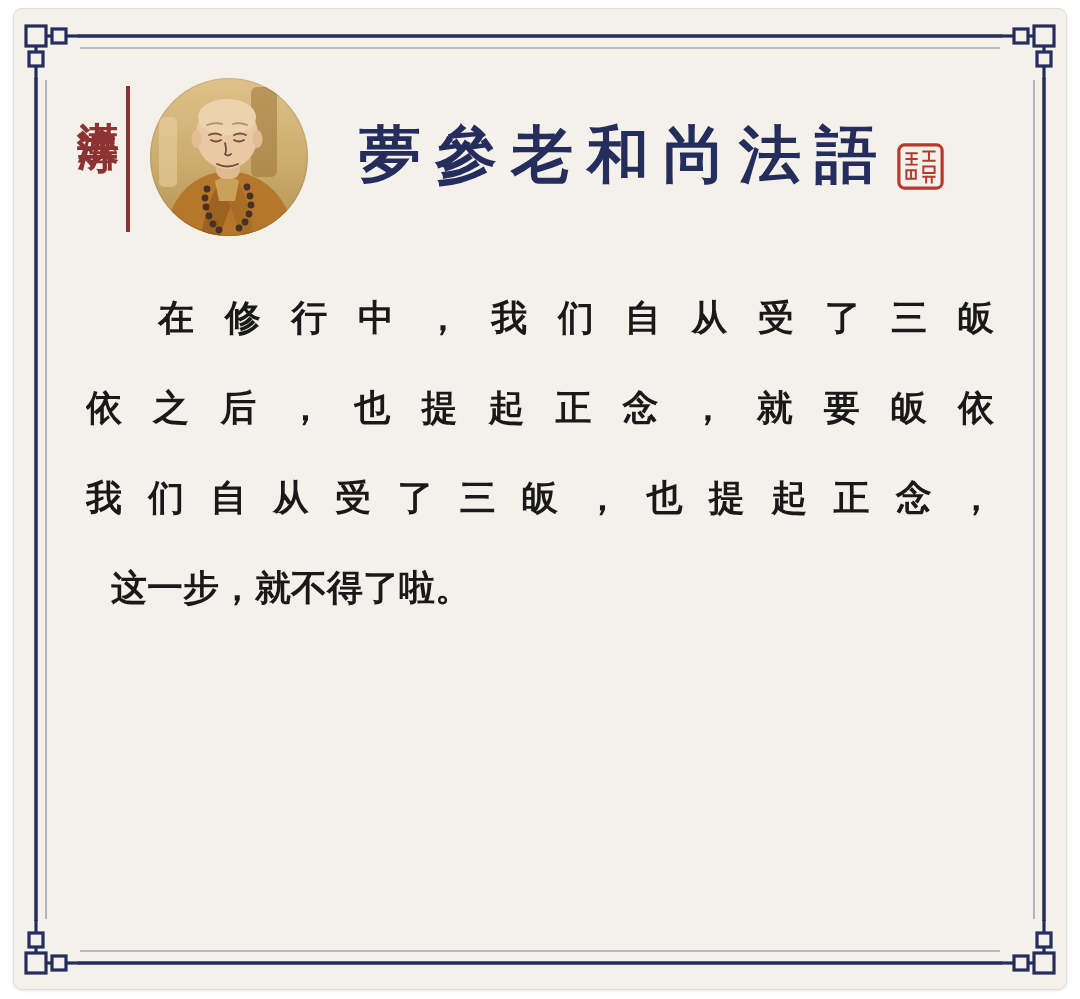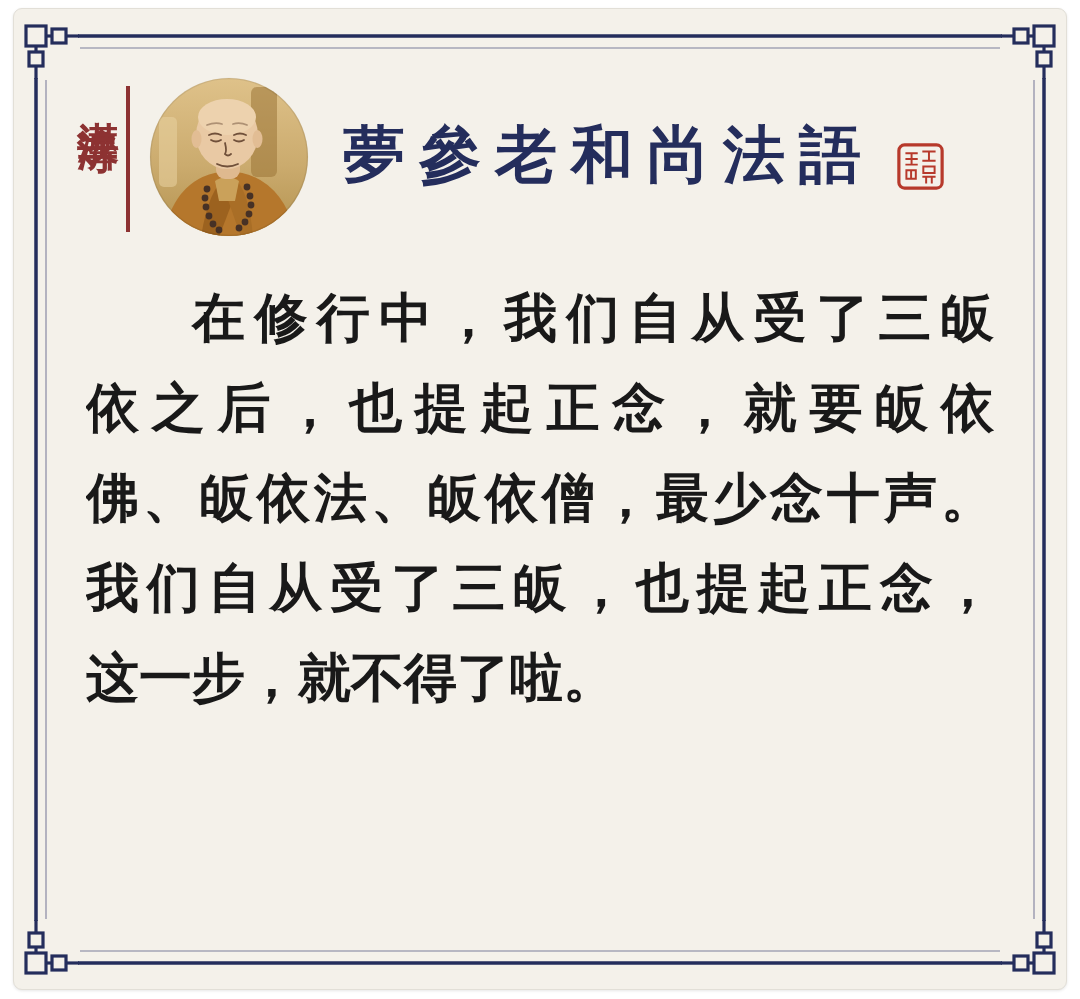--- a/index.html
+++ b/index.html
@@ -41,40 +41,40 @@
     color:var(--maroon);line-height:44px;
   }
   .divider{
     position:absolute;left:126px;top:86px;width:4px;height:146px;
     background:var(--maroon);
   }
   .avatar{
     position:absolute;left:149px;top:77px;width:160px;height:160px;
   }
   .title{
-    position:absolute;left:343px;top:112px;margin:0;
+    position:absolute;left:359px;top:112px;margin:0;
     font-size:62px;font-weight:700;letter-spacing:14px;
     color:var(--navy);white-space:nowrap;line-height:1.4;
   }
   .seal{
     position:absolute;left:897px;top:143px;width:47px;height:47px;
   }
   .body-text{
     position:absolute;left:86px;top:272px;width:908px;
     color:var(--ink);
-    font-size:53px;font-weight:700;
+    font-size:36px;font-weight:700;
   }
   .line{
     height:90px;line-height:90px;
     text-align:justify;text-align-last:justify;
     text-justify:inter-character;
     overflow:hidden;
   }
   .line.indent{text-indent:2em;}
-  .line.last{text-align-last:left;}
+  .line.last{text-align-last:left;margin-left:25px;}
 </style>
 </head>
 <body>
 
 <div class="page">
   <div class="card"></div>
 
   <svg class="frame" viewBox="0 0 1080 999" aria-hidden="true">
     <defs>
       <g id="fretTL">
@@ -182,17 +182,16 @@
           <path d="M 28 25 h 12 v 7 h -12 z"></path>
           <path d="M 28 36 h 12 M 31 36 v 6 M 37 36 v 6"></path>
         </g>
       </g>
     </svg>
   </div>
 
   <div class="body-text">
     <div class="line indent">在修行中，我们自从受了三皈</div>
     <div class="line">依之后，也提起正念，就要皈依</div>
-    <div class="line">佛、皈依法、皈依僧，最少念十声。</div>
     <div class="line">我们自从受了三皈，也提起正念，</div>
     <div class="line last">这一步，就不得了啦。</div>
   </div>
 </div>
 
 </body></html>

